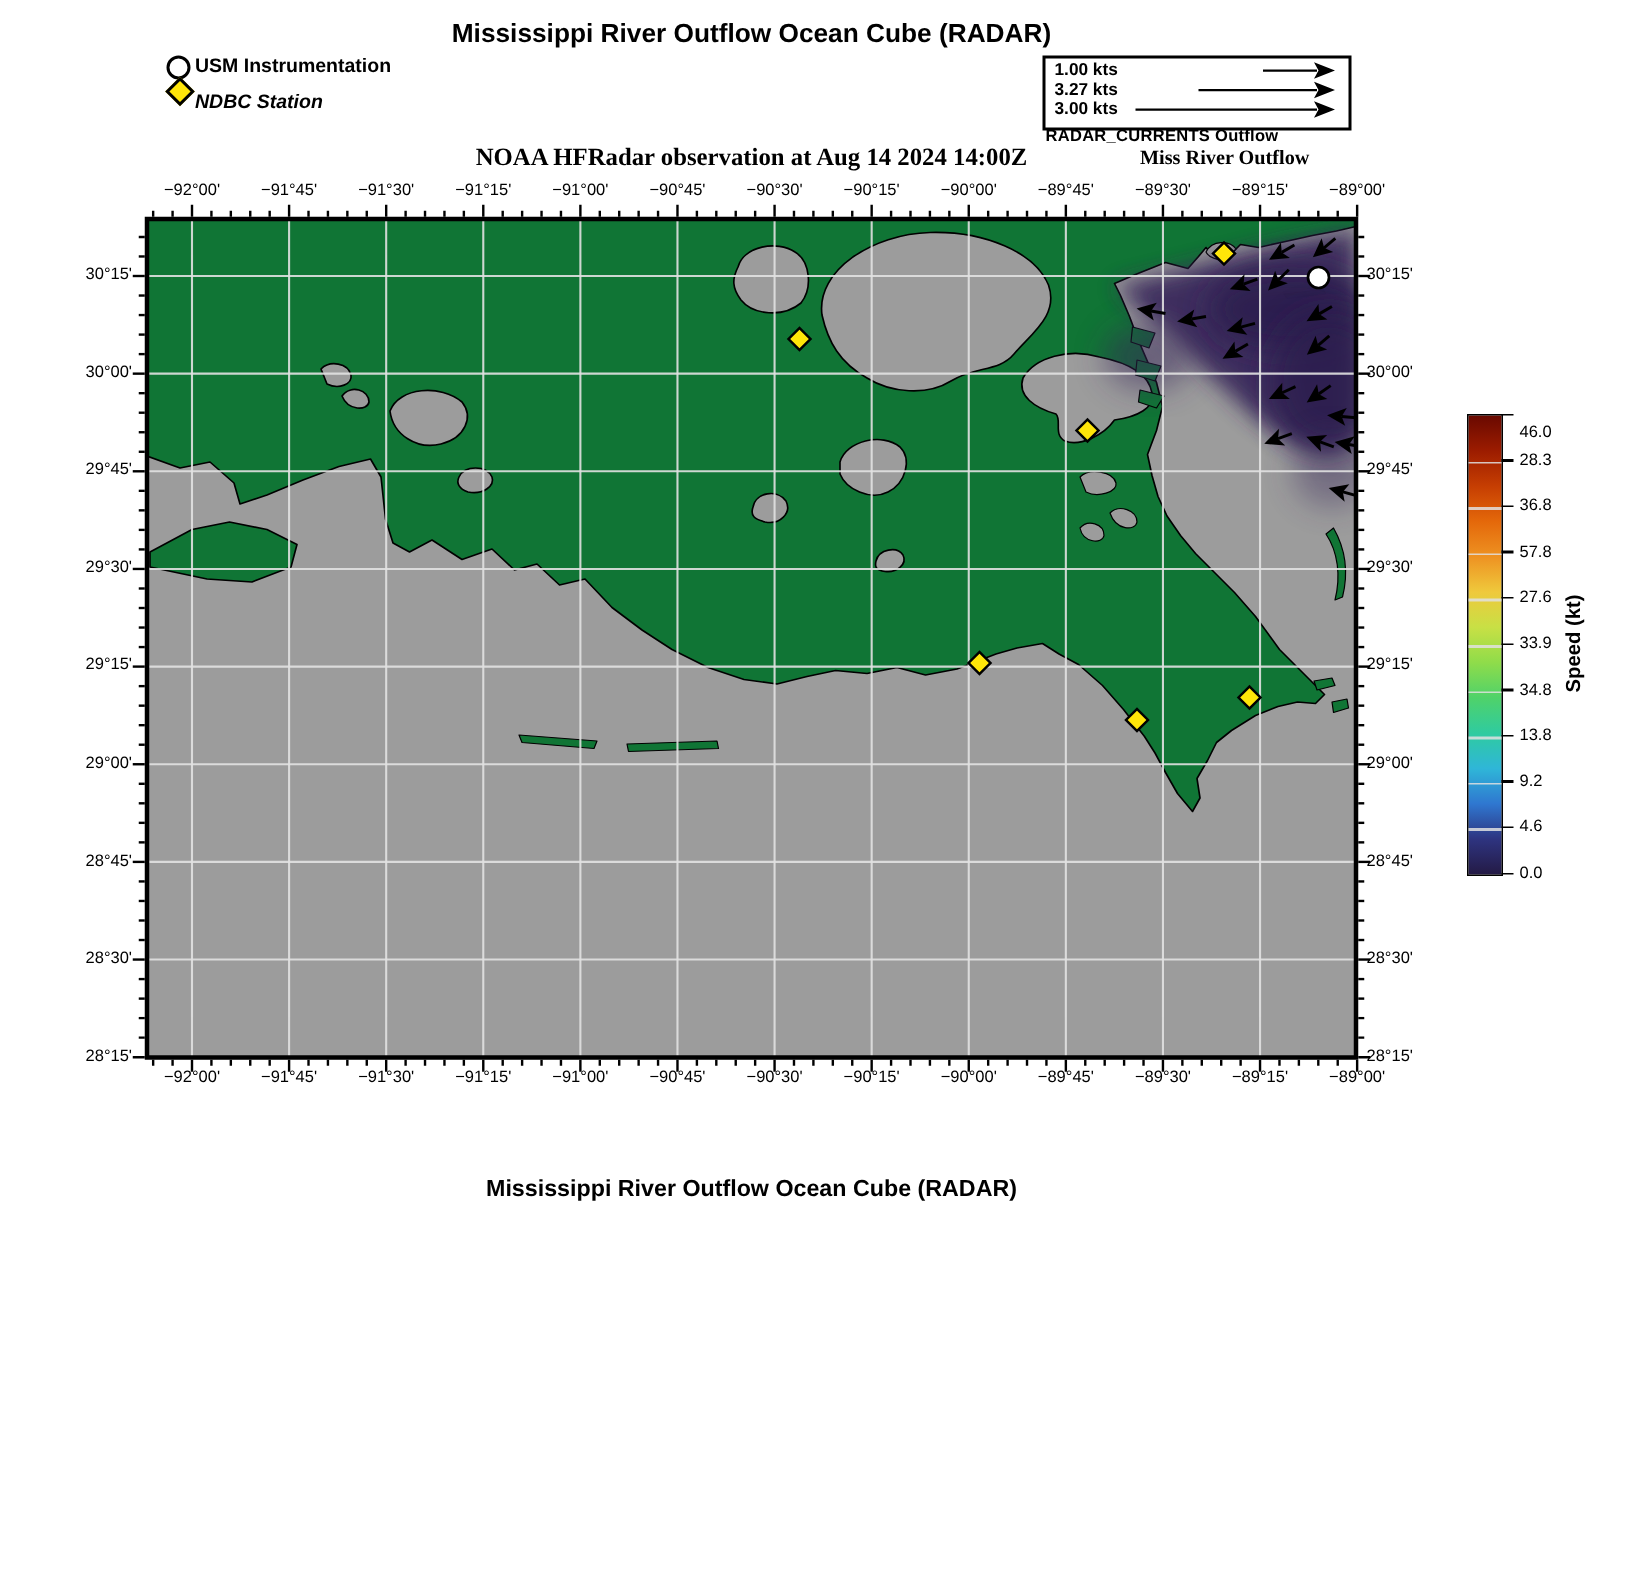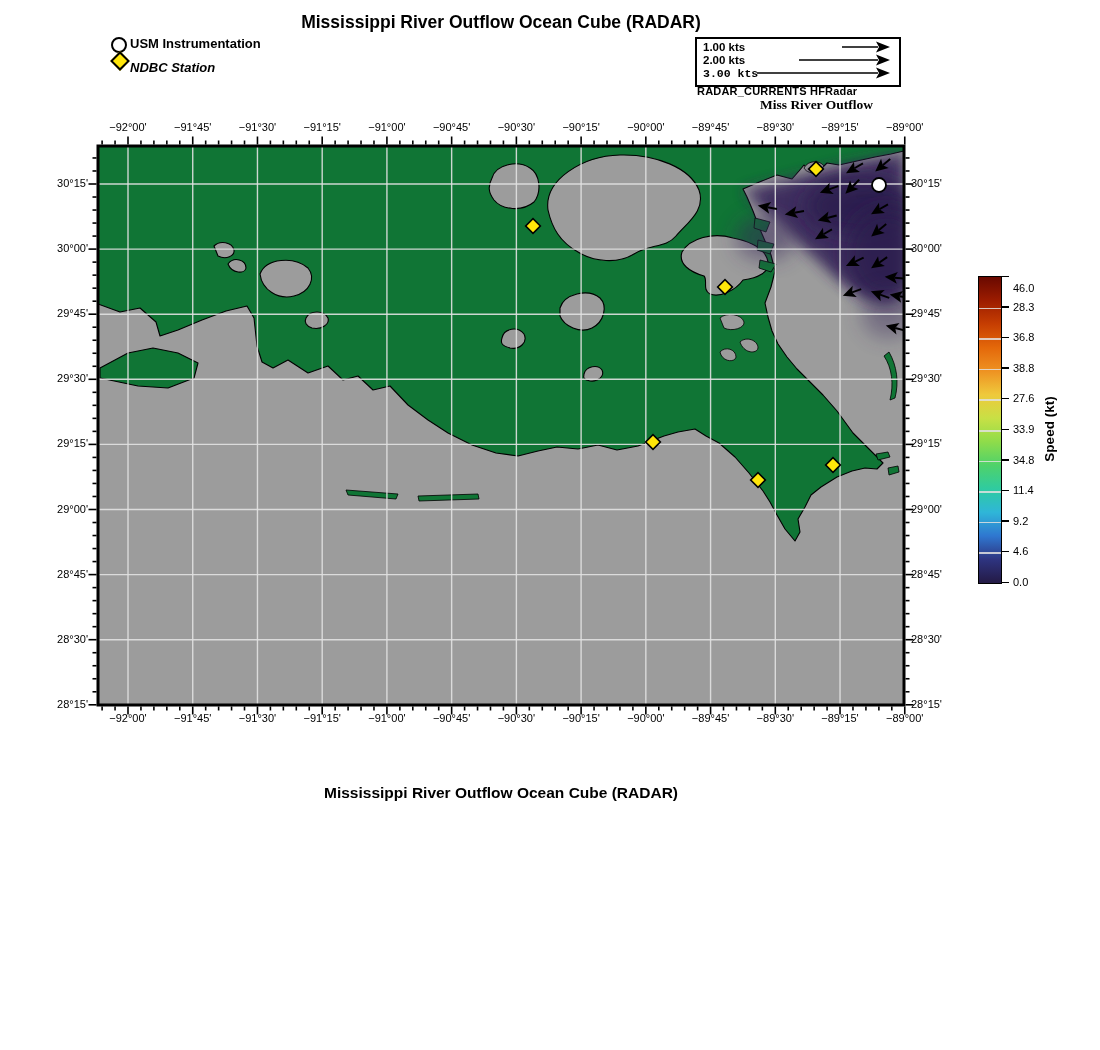--- a/index.html
+++ b/index.html
@@ -36,34 +36,35 @@
 
   <div id="top-title" class="abs">Mississippi River Outflow Ocean Cube (RADAR)</div>
 
   <div id="legend-circle" class="abs"></div>
   <div class="legend-row" style="top:36px;">USM Instrumentation</div>
   <div id="legend-diamond" class="abs"></div>
   <div class="legend-row" style="top:60px;font-style:italic;">NDBC Station</div>
 
   <div id="vector-box" class="abs">
     <div class="vrow-label" style="top:2px;">1.00 kts</div>
-    <div class="vrow-label" style="top:15px;">2.00 kts</div>
-    <div class="vrow-label" style="top:28px;font-family:Liberation Mono, monospace;">3.00 kts</div>
+    <div class="vrow-label" style="top:15px;">3.27 kts</div>
+    <div class="vrow-label" style="top:28px;">3.00 kts</div>
     <svg id="vbox-arrows" style="position:absolute;left:0;top:0;" width="198" height="44" viewBox="0 0 198 44">
         <line x1="145" y1="8" x2="181" y2="8" stroke="#000" stroke-width="1.5"></line>
         <path d="M193,8 L179,2.5 L182,8 L179,13.5 Z" fill="#000"></path>
         <line x1="102" y1="21" x2="181" y2="21" stroke="#000" stroke-width="1.5"></line>
         <path d="M193,21 L179,15.5 L182,21 L179,26.5 Z" fill="#000"></path>
         <line x1="60" y1="34" x2="181" y2="34" stroke="#000" stroke-width="1.5"></line>
         <path d="M193,34 L179,28.5 L182,34 L179,39.5 Z" fill="#000"></path>
       </svg>
   </div>
-  <div id="vector-caption" class="abs">RADAR_CURRENTS HFRadar</div>
+  <div id="vector-caption" class="abs">RADAR_CURRENTS Outflow</div>
   <div id="region-label" class="abs">Miss River Outflow</div>
 
+  <div id="obs-subtitle" class="abs">NOAA HFRadar observation at Aug 14 2024 14:00Z</div>
 
   <svg id="map-svg" class="abs" style="left:88px;top:136px;" width="826" height="579" viewBox="-10 -10 826 579">
 
     <defs>
       <filter id="soft" x="-30%" y="-30%" width="160%" height="160%">
         <feGaussianBlur stdDeviation="7"></feGaussianBlur>
       </filter>
       <filter id="soft2" x="-40%" y="-40%" width="180%" height="180%">
         <feGaussianBlur stdDeviation="10"></feGaussianBlur>
       </filter>
@@ -492,28 +493,28 @@
     <div class="abs ax-label" style="left: 911px; top: 632.7px; width: 60px; text-align: left;">28°30'</div>
     <div class="abs ax-label" style="left: 28px; top: 697.8px; width: 60px; text-align: right;">28°15'</div>
     <div class="abs ax-label" style="left: 911px; top: 697.8px; width: 60px; text-align: left;">28°15'</div>
     <div class="abs cb-tick" style="left: 1001px; top: 275.5px;"></div>
     <div class="abs cb-label" style="left: 1013px; top: 270px; margin-top: 12px;">46.0</div>
     <div class="abs cb-tick" style="left: 1001px; top: 306.1px;"></div>
     <div class="abs cb-label" style="left: 1013px; top: 300.6px;">28.3</div>
     <div class="abs cb-tick" style="left: 1001px; top: 336.7px;"></div>
     <div class="abs cb-label" style="left: 1013px; top: 331.2px;">36.8</div>
     <div class="abs cb-tick" style="left: 1001px; top: 367.3px;"></div>
-    <div class="abs cb-label" style="left: 1013px; top: 361.8px;">38.8</div>
+    <div class="abs cb-label" style="left: 1013px; top: 361.8px;">57.8</div>
     <div class="abs cb-tick" style="left: 1001px; top: 397.9px;"></div>
     <div class="abs cb-label" style="left: 1013px; top: 392.4px;">27.6</div>
     <div class="abs cb-tick" style="left: 1001px; top: 428.5px;"></div>
     <div class="abs cb-label" style="left: 1013px; top: 423px;">33.9</div>
     <div class="abs cb-tick" style="left: 1001px; top: 459.1px;"></div>
     <div class="abs cb-label" style="left: 1013px; top: 453.6px;">34.8</div>
     <div class="abs cb-tick" style="left: 1001px; top: 489.7px;"></div>
-    <div class="abs cb-label" style="left: 1013px; top: 484.2px;">11.4</div>
+    <div class="abs cb-label" style="left: 1013px; top: 484.2px;">13.8</div>
     <div class="abs cb-tick" style="left: 1001px; top: 520.3px;"></div>
     <div class="abs cb-label" style="left: 1013px; top: 514.8px;">9.2</div>
     <div class="abs cb-tick" style="left: 1001px; top: 550.9px;"></div>
     <div class="abs cb-label" style="left: 1013px; top: 545.4px;">4.6</div>
     <div class="abs cb-tick" style="left: 1001px; top: 581.5px;"></div>
     <div class="abs cb-label" style="left: 1013px; top: 576px;">0.0</div>
   </div>
 
 </body></html>

